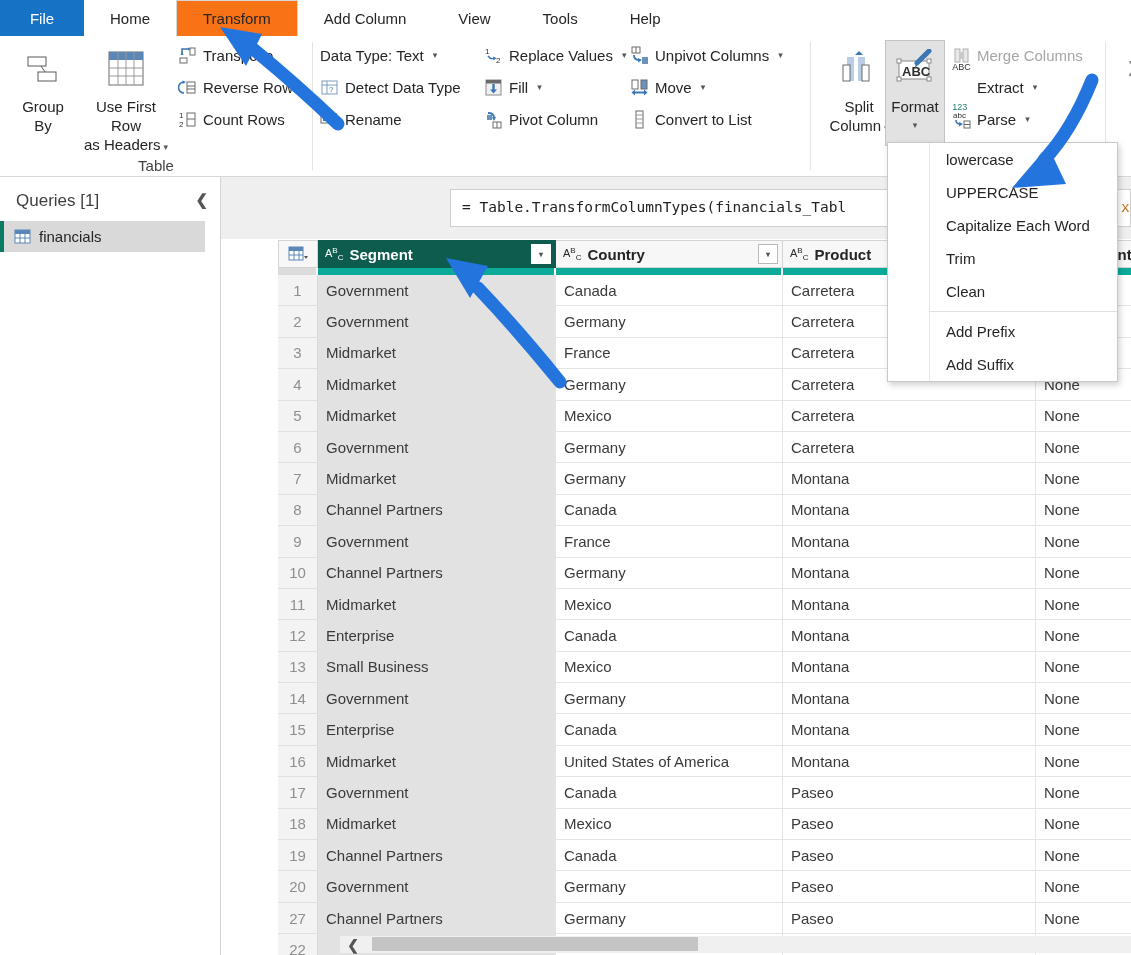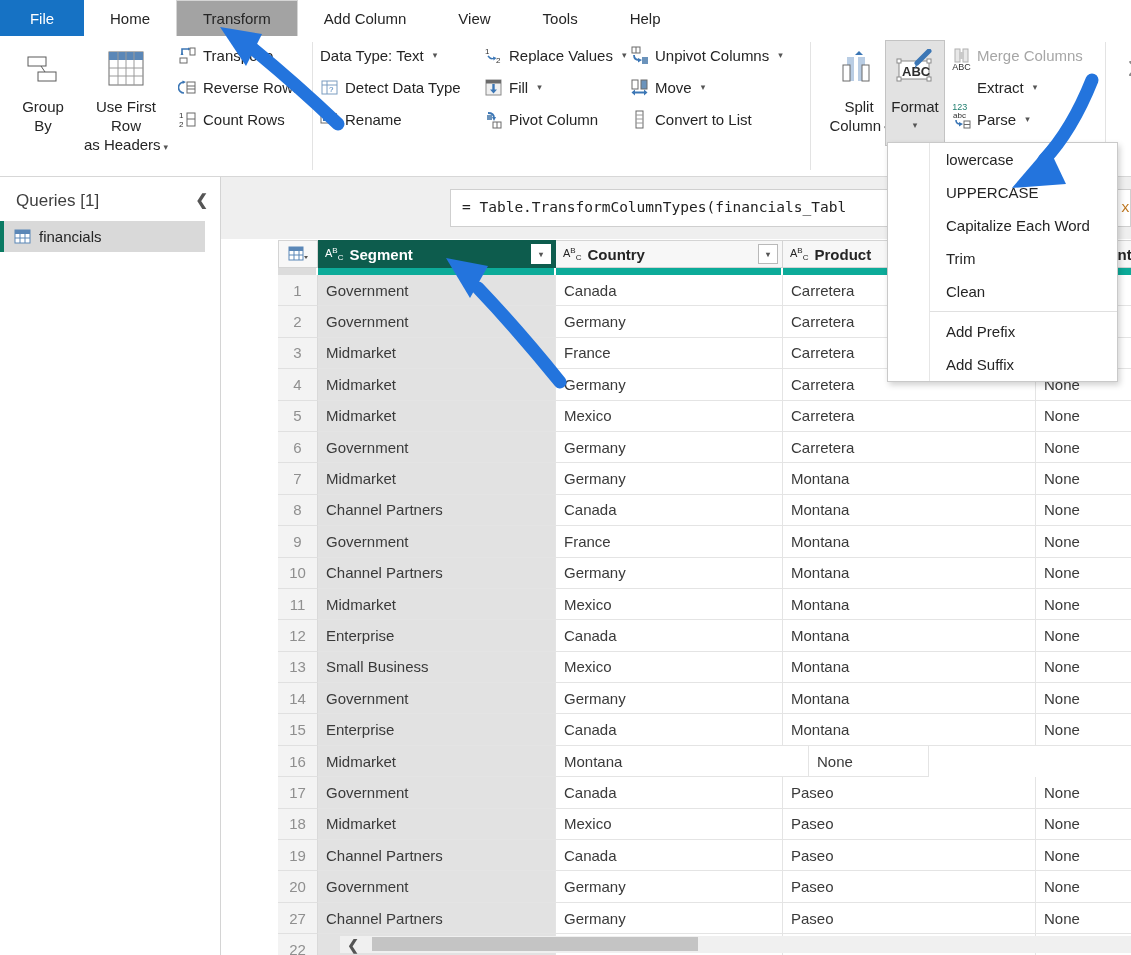--- a/index.html
+++ b/index.html
@@ -3,21 +3,21 @@
 <meta charset="utf-8">
 <style>
   html,body{margin:0;padding:0;}
   .app{position:relative;width:1131px;height:955px;background:#fff;overflow:hidden;
        font-family:"Liberation Sans",sans-serif;color:#252525;font-size:15px;}
 
   
   .tabbar{position:absolute;left:0;top:0;width:100%;height:36px;background:#fff;display:flex;align-items:stretch;}
   .tab{display:flex;align-items:center;justify-content:center;padding:0 26px;cursor:default;}
   .tab.file{background:#1672c4;color:#fff;width:84px;padding:0;box-sizing:border-box;justify-content:center;}
-  .tab.active{border:1px solid #d5d5d5;border-bottom:none;background:#a3a3a3;}
+  .tab.active{border:1px solid #d5d5d5;border-bottom:none;background:#f97316;}
 
   
   .ribbon{position:absolute;left:0;top:36px;width:100%;height:141px;background:#fff;border-bottom:1px solid #d7d7d7;box-sizing:border-box;}
   .rsep{position:absolute;top:6px;height:128px;width:1px;background:#e3e3e3;}
   .grp-label{position:absolute;bottom:3px;left:0;width:100%;text-align:center;color:#444;font-size:15px;}
   .group{position:absolute;top:0;height:141px;}
   .tallbtn{position:absolute;top:4px;display:flex;flex-direction:column;align-items:center;text-align:center;line-height:19px;padding-top:6px;border:1px solid transparent;box-sizing:border-box;}
   .tallbtn .ticon{height:44px;display:flex;align-items:center;justify-content:center;margin-bottom:6px;}
   .tallbtn.pressed{background:#e2e2e2;border:1px solid #c3c3c3;}
   .smallcol{position:absolute;top:6px;display:flex;flex-direction:column;gap:6px;}
@@ -156,20 +156,21 @@
             <svg width="19" height="19" viewBox="0 0 19 19">
                 <text x="1" y="8" font-size="8" fill="#2e2e2e">1</text>
                 <text x="1" y="17" font-size="8" fill="#2e2e2e">2</text>
                 <rect x="9" y="3" width="8" height="13" fill="#fff" stroke="#6a6a6a"></rect>
                 <line x1="9" y1="9" x2="17" y2="9" stroke="#6a6a6a"></line>
               </svg>
           </span>
           <span>Count Rows</span>
         </div>
       </div>
+      <div class="grp-label">Table</div>
     </div>
     <div class="rsep" style="left:312px;"></div>
 
     <div class="group" style="left:312px;width:498px;">
       <div class="smallcol" style="left:8px;">
         <div class="sbtn">
           <span>Data Type: Text</span>
           <span class="caret">▾</span>
         </div>
         <div class="sbtn">
@@ -542,20 +543,21 @@
       <div class="rn">15</div>
       <div class="cell selcol" style="width:238px;">Enterprise</div>
       <div class="cell" style="width:227px;">Canada</div>
       <div class="cell" style="width:253px;">Montana</div>
       <div class="cell" style="width:120px;">None</div>
     </div>
 
     <div class="trow">
       <div class="rn">16</div>
       <div class="cell selcol" style="width:238px;">Midmarket</div>
+      <div class="cell" style="width:227px;">United States of America</div>
       <div class="cell" style="width:253px;">Montana</div>
       <div class="cell" style="width:120px;">None</div>
     </div>
 
     <div class="trow">
       <div class="rn">17</div>
       <div class="cell selcol" style="width:238px;">Government</div>
       <div class="cell" style="width:227px;">Canada</div>
       <div class="cell" style="width:253px;">Paseo</div>
       <div class="cell" style="width:120px;">None</div>

